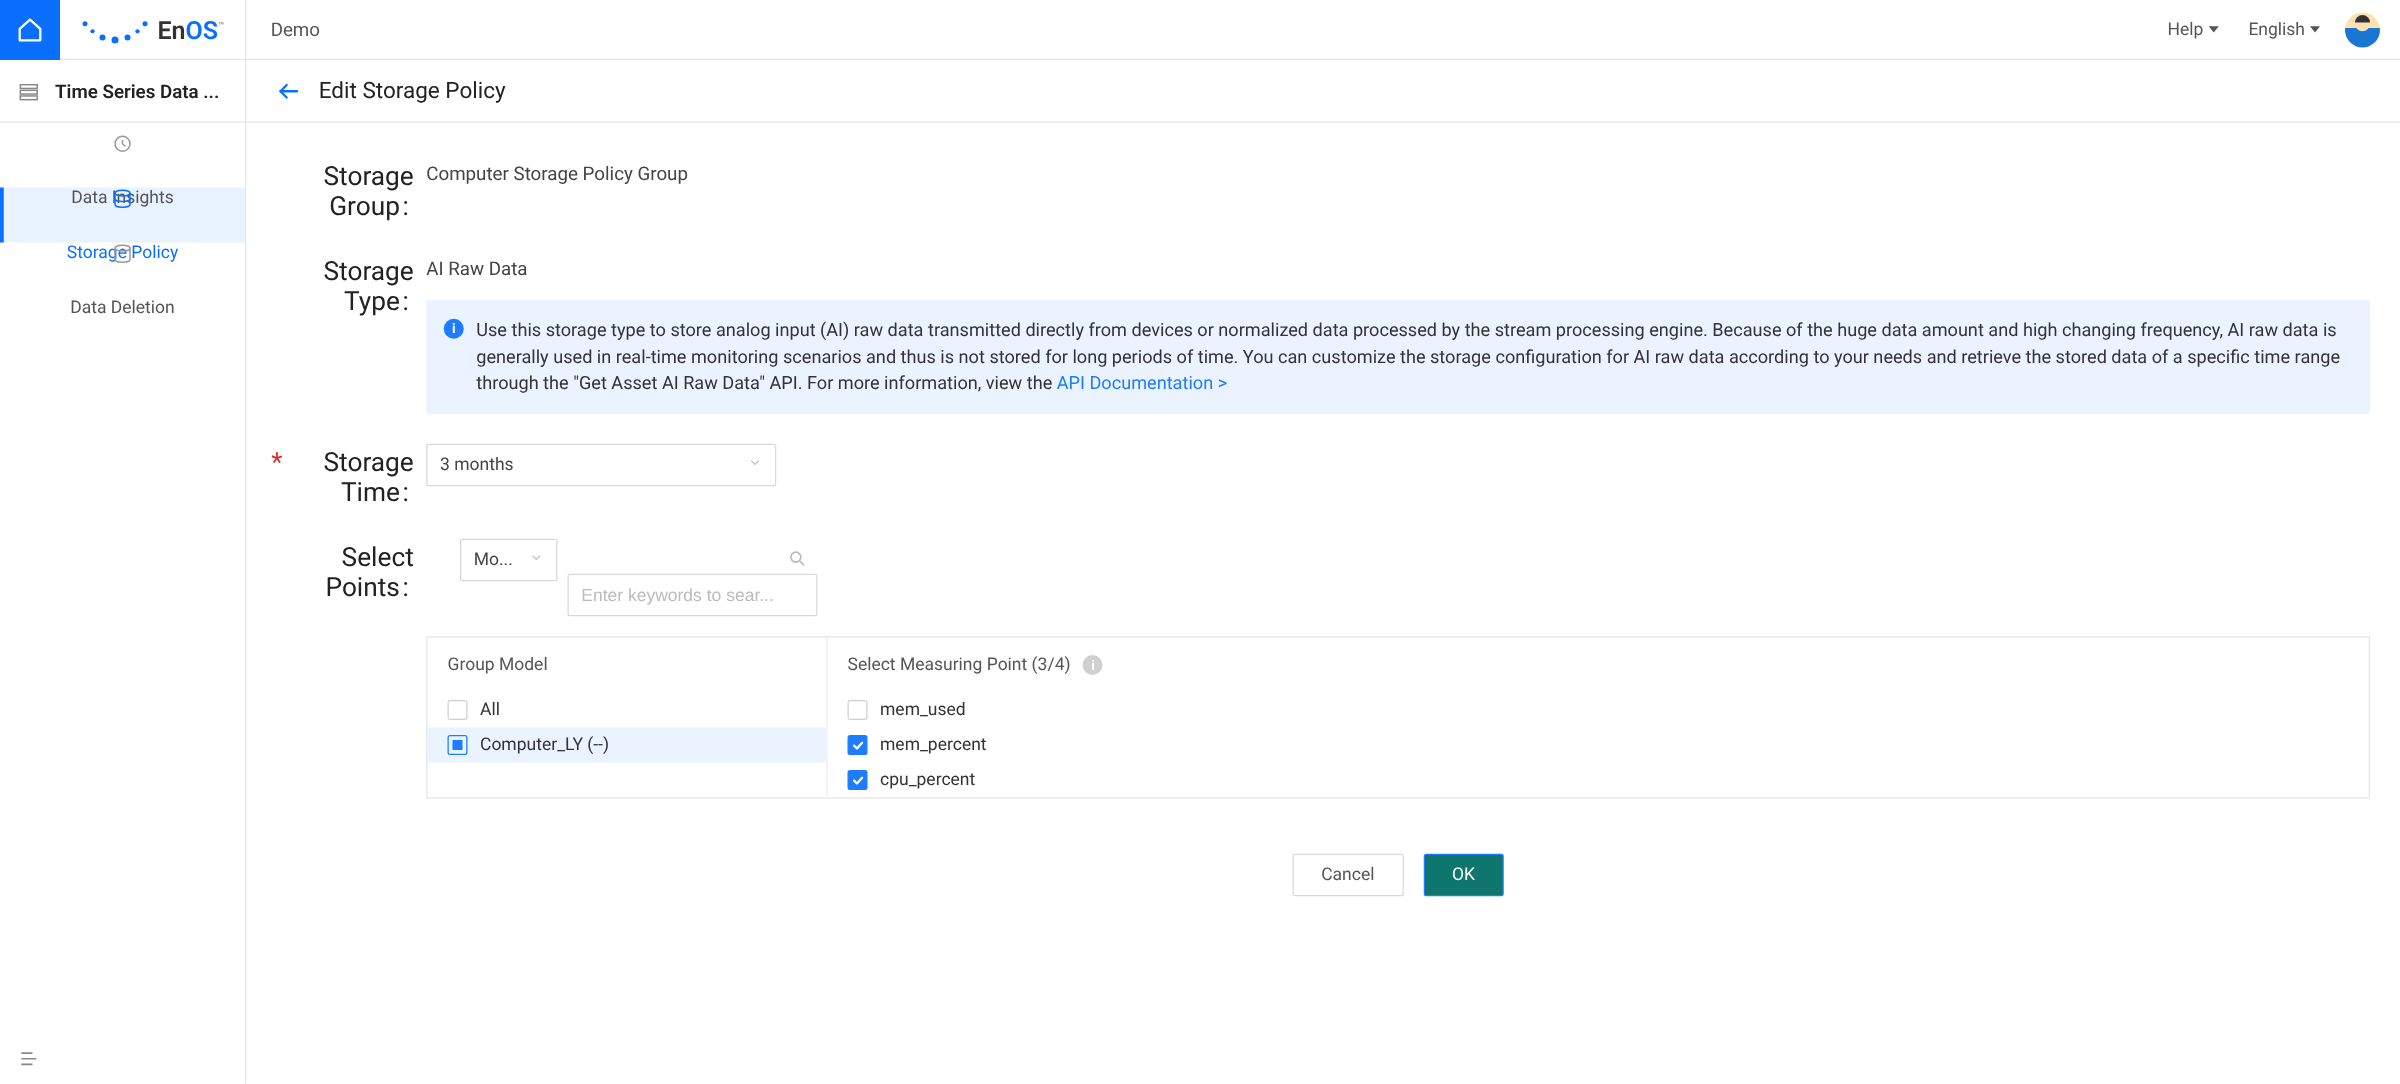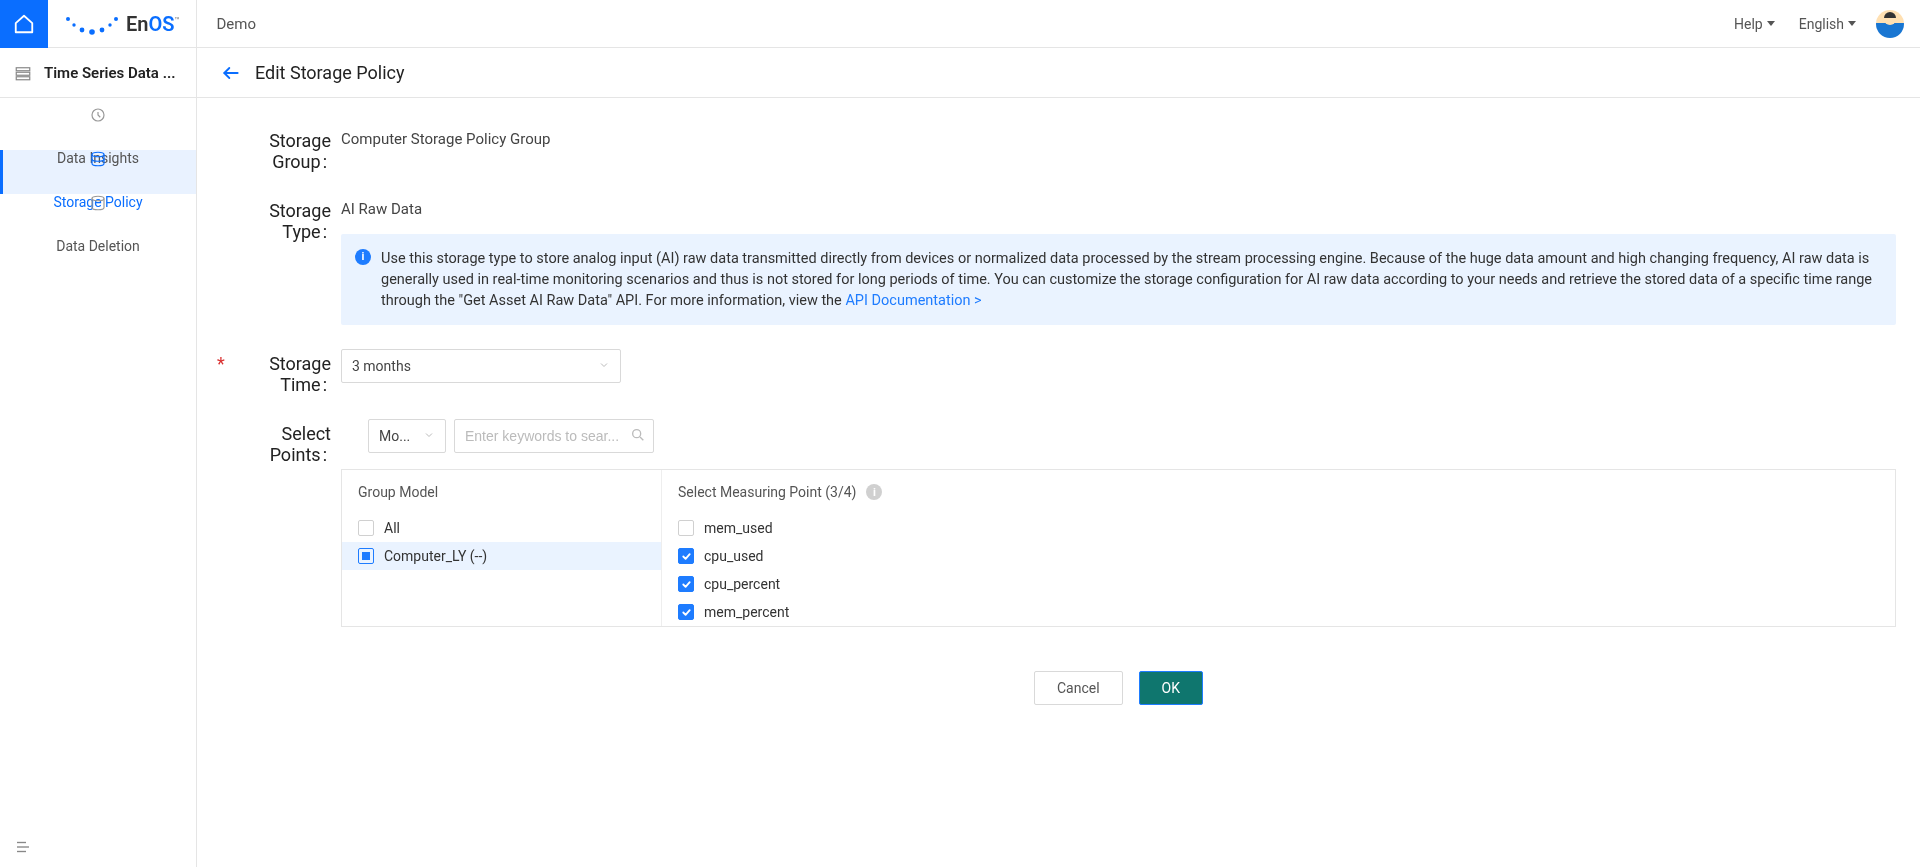--- a/index.html
+++ b/index.html
@@ -175,21 +175,21 @@
     padding: 28px 24px 40px 24px;
   }
   .form-row {
     display: flex;
     margin-bottom: 24px;
   }
   .form-label {
     width: 110px;
     text-align: right;
     color: #222;
-    font-size: 18px;
+    font-size: 21px;
     padding-top: 4px;
     position: relative;
     flex-shrink: 0;
   }
   .form-label .colon { margin: 0 4px 0 2px; }
   .form-label.required::before {
     content: "*";
     color: #d93030;
     position: absolute;
     left: -4px;
@@ -245,20 +245,21 @@
   }
   .search-input {
     height: 34px;
     border: 1px solid #d9d9d9;
     border-radius: 2px;
     width: 200px;
     padding: 0 28px 0 10px;
     font-size: 14px;
     color: #444;
     position: relative;
+    margin-top: 28px;
   }
   .search-wrap { position: relative; display:inline-block; }
   .search-wrap .search-icon {
     position: absolute;
     right: 8px;
     top: 8px;
     color: #bbb;
   }
   input::placeholder { color: #bbb; }
 
@@ -549,38 +550,30 @@
               <div class="check-row">
                 <span class="checkbox"></span>
                 <span class="check-label">mem_used</span>
               </div>
               <div class="check-row">
                 <span class="checkbox checked">
                   <svg width="11" height="11" viewBox="0 0 24 24" fill="none" stroke="#fff" stroke-width="4" stroke-linecap="round" stroke-linejoin="round">
                       <path d="M5 12 L10 17 L19 7"></path>
                     </svg>
                 </span>
-                <span class="check-label">cpu_used</span>
+                <span class="check-label">mem_percent</span>
               </div>
               <div class="check-row">
                 <span class="checkbox checked">
                   <svg width="11" height="11" viewBox="0 0 24 24" fill="none" stroke="#fff" stroke-width="4" stroke-linecap="round" stroke-linejoin="round">
                       <path d="M5 12 L10 17 L19 7"></path>
                     </svg>
                 </span>
                 <span class="check-label">cpu_percent</span>
               </div>
-              <div class="check-row">
-                <span class="checkbox checked">
-                  <svg width="11" height="11" viewBox="0 0 24 24" fill="none" stroke="#fff" stroke-width="4" stroke-linecap="round" stroke-linejoin="round">
-                      <path d="M5 12 L10 17 L19 7"></path>
-                    </svg>
-                </span>
-                <span class="check-label">mem_percent</span>
-              </div>
             </div>
           </div>
 
           <div class="footer-buttons">
             <div class="btn btn-default">Cancel</div>
             <div class="btn btn-primary">OK</div>
           </div>
         </div>
       </div>
     </div>

